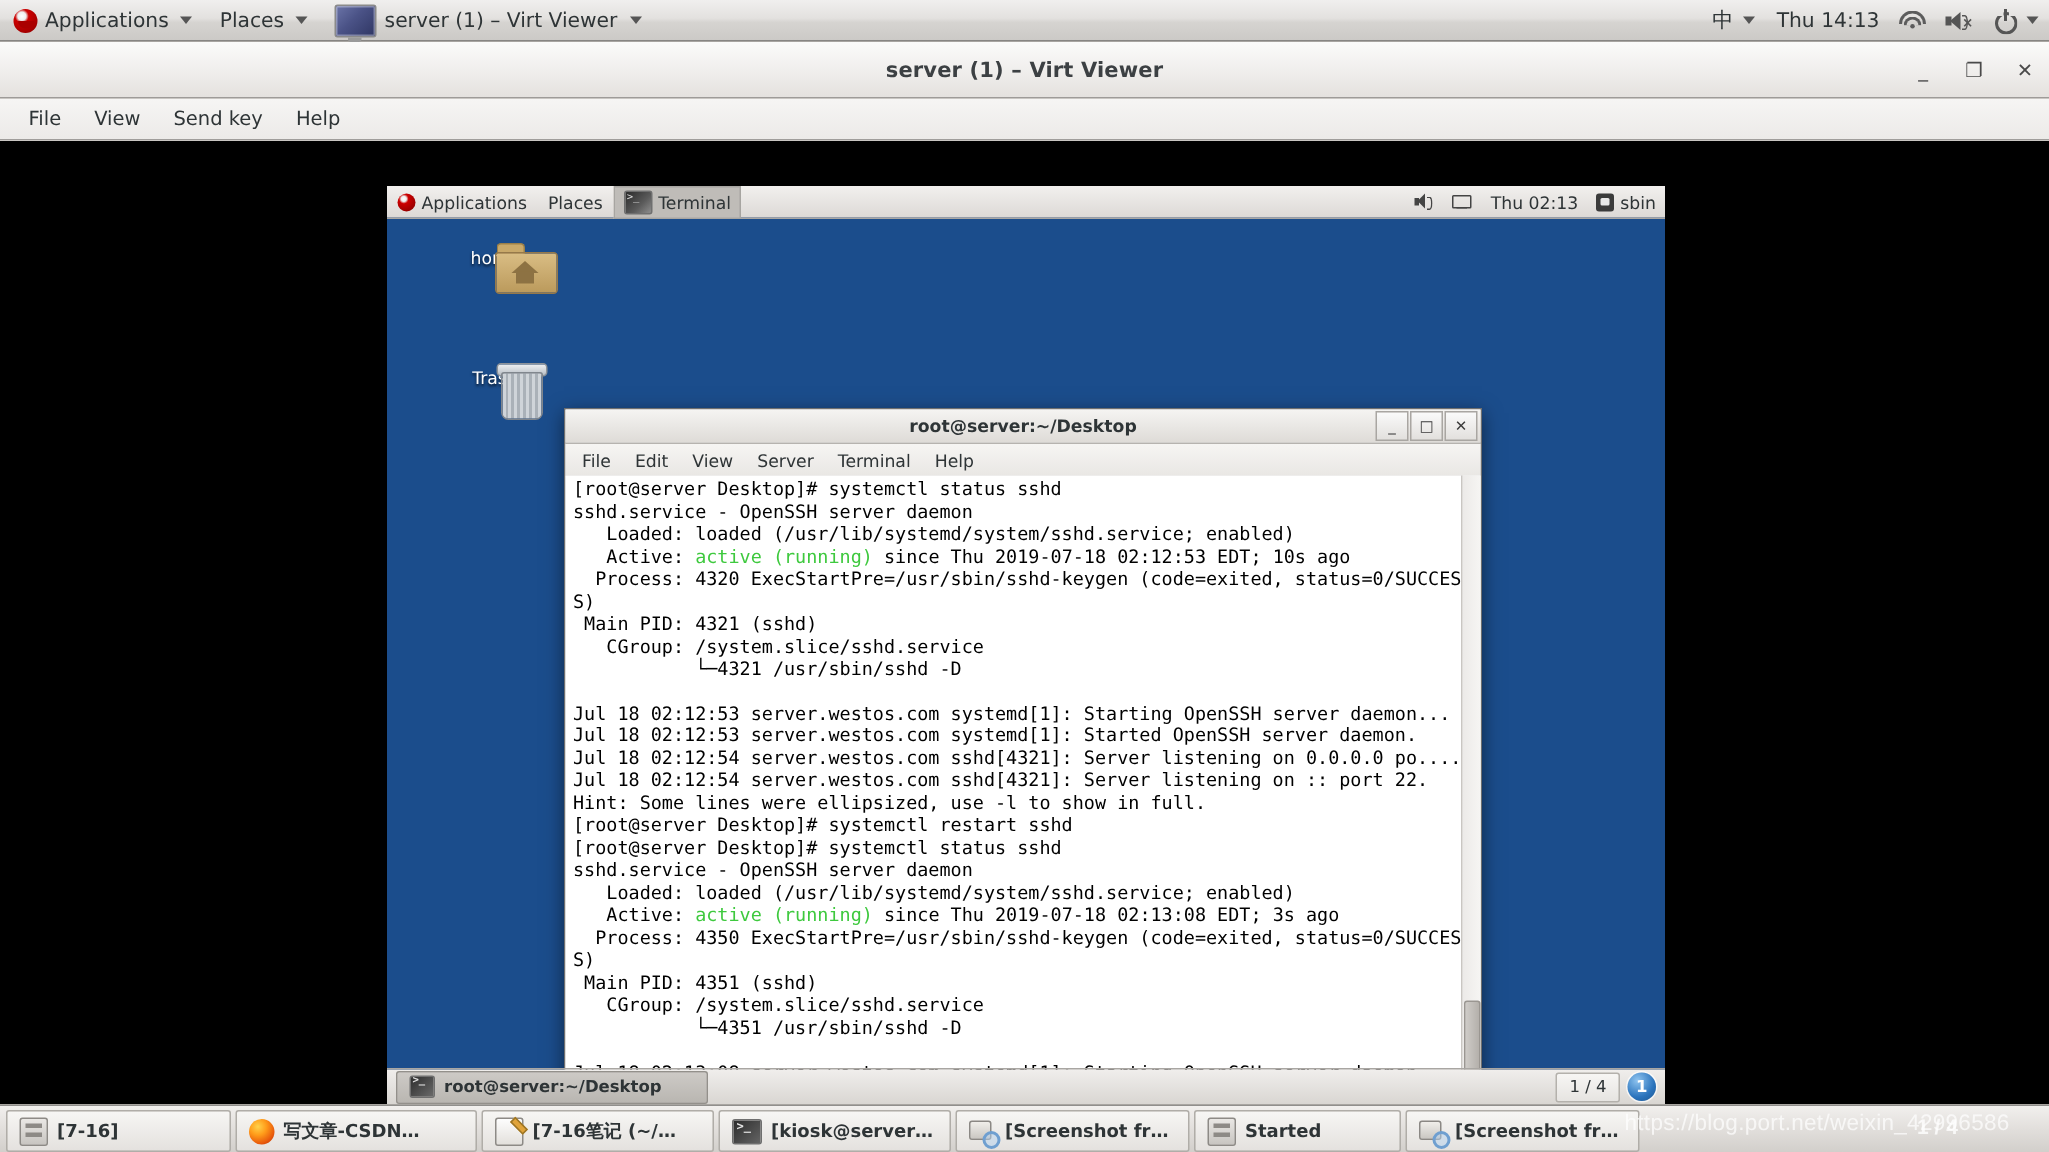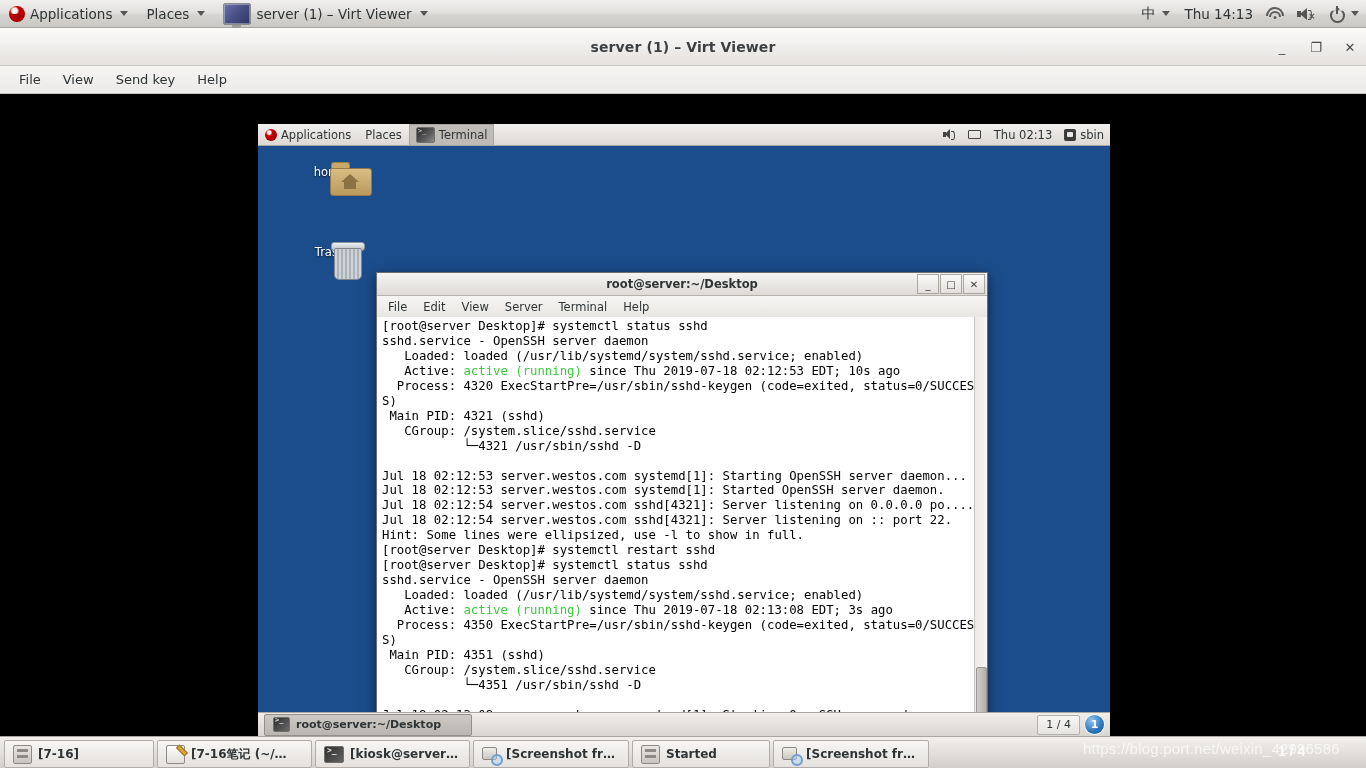--- a/index.html
+++ b/index.html
@@ -387,20 +387,24 @@
 
     </div>
   </div>
 </div>
 
 <div id="host-taskbar">
   <div class="tb" style="width:132px">
     <span class="ic ic-files"></span>
     <span class="tl">[7-16]</span>
   </div>
+  <div class="tb" style="width:143px">
+    <span class="ic ic-firefox"></span>
+    <span class="tl">写文章-CSDN…</span>
+  </div>
   <div class="tb" style="width:137px">
     <span class="ic ic-note"></span>
     <span class="tl">[7-16笔记 (~/…</span>
   </div>
   <div class="tb" style="width:137px">
     <span class="ic ic-term"></span>
     <span class="tl">[kiosk@server…</span>
   </div>
   <div class="tb" style="width:138px">
     <span class="ic ic-shot"></span>

